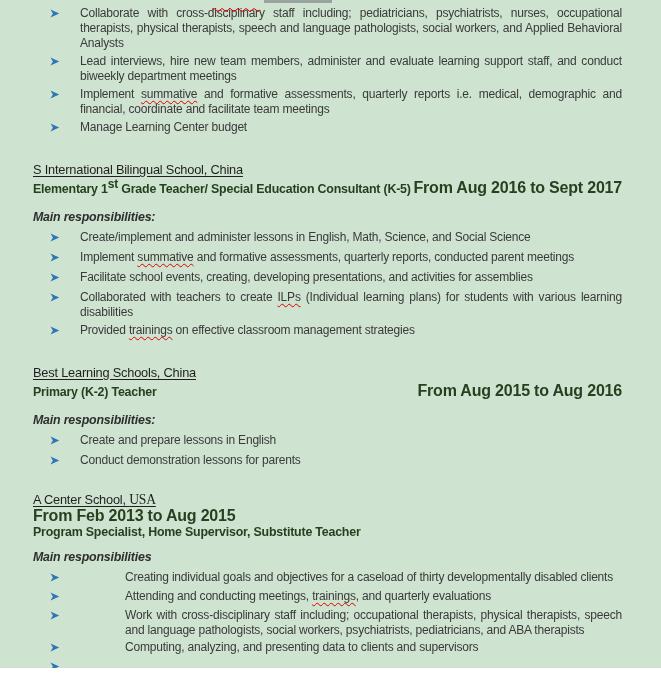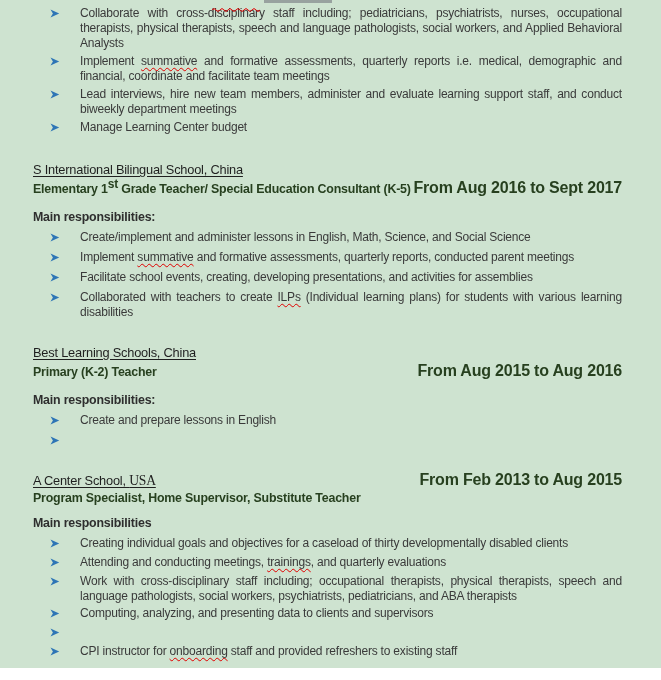--- a/index.html
+++ b/index.html
@@ -34,34 +34,34 @@
   .top-fragment{position:absolute;top:0;left:0;width:661px;height:6px;}
   .top-fragment .squiggle{position:absolute;left:212px;top:1px;}
   .top-fragment .remnant{position:absolute;left:264px;top:0;width:68px;height:3px;background:#8e9796;opacity:.85;}
   
   ul.bullets{list-style:none;margin:0;padding:0 0 0 17px;}
   ul.bullets li{display:flex;align-items:flex-start;margin-bottom:3px;}
   ul.bullets .arrow{flex:0 0 30px;width:30px;color:var(--bullet-blue);padding-top:2px;}
   ul.bullets .btext{flex:1;text-align:justify;}
   
   .sec{margin-top:25px;}
-  .sec-head{display:flex;justify-content:space-between;align-items:baseline;}
+  .sec-head{display:flex;justify-content:space-between;align-items:baseline;flex-direction:column;}
   .company{
     font-size:12.8px;color:var(--heading-text);
     text-decoration:underline;text-underline-offset:2px;
     line-height:16px;
   }
   .serif{font-family:"Liberation Serif",serif;font-size:13.6px;}
   .title-row{display:flex;justify-content:space-between;align-items:baseline;margin-top:2px;}
   .job-title{font-weight:bold;color:var(--accent-green);font-size:12.4px;line-height:15px;}
   .date{font-weight:bold;color:var(--accent-green);font-size:16px;white-space:nowrap;line-height:15px;}
-  .resp{font-weight:bold;color:#2e2e2e;margin:13px 0 5px;font-size:12.4px;}
+  .resp{font-weight:bold;color:#2e2e2e;margin:13px 0 5px;font-size:12.4px;font-style:italic;}
   .sec3{margin-top:22px;}
   .sec3 .resp{margin-top:10px;}
-  .sec3 ul.bullets li{margin-bottom:2px;}
+  .sec3 ul.bullets li{margin-bottom:2px;gap:45px;}
   
   .sq{
     text-decoration:underline;
     text-decoration-style:wavy;
     text-decoration-color:var(--squiggle-red);
     text-decoration-thickness:1px;
     text-underline-offset:2px;
   }
   .sup{font-size:12px;vertical-align:super;line-height:0;}
   .bottom-strip{position:absolute;left:0;bottom:0;width:661px;height:6px;background:var(--page-edge-white);}
@@ -86,27 +86,27 @@
         <li>
           <span class="arrow"><svg width="10" height="11" viewBox="0 0 10 11" aria-hidden="true">
               <path d="M0.5 1.5 L9.2 5.5 L0.5 9.5 L2.9 5.5 Z" fill="currentColor"></path>
             </svg></span>
           <div class="btext"><span>Collaborate with cross-disciplinary staff including; pediatricians, psychiatrists, nurses, occupational therapists, physical therapists, speech and language pathologists, social workers, and Applied Behavioral Analysts</span></div>
         </li>
         <li>
           <span class="arrow"><svg width="10" height="11" viewBox="0 0 10 11" aria-hidden="true">
               <path d="M0.5 1.5 L9.2 5.5 L0.5 9.5 L2.9 5.5 Z" fill="currentColor"></path>
             </svg></span>
+          <div class="btext"><span>Lead interviews, hire new team members, administer and evaluate learning support staff, and conduct biweekly department meetings</span></div>
+        </li>
+        <li>
+          <span class="arrow"><svg width="10" height="11" viewBox="0 0 10 11" aria-hidden="true">
+              <path d="M0.5 1.5 L9.2 5.5 L0.5 9.5 L2.9 5.5 Z" fill="currentColor"></path>
+            </svg></span>
           <div class="btext"><span>Implement </span><span class="sq">summative</span><span> and formative assessments, quarterly reports i.e. medical, demographic and financial, coordinate and facilitate team meetings</span></div>
-        </li>
-        <li>
-          <span class="arrow"><svg width="10" height="11" viewBox="0 0 10 11" aria-hidden="true">
-              <path d="M0.5 1.5 L9.2 5.5 L0.5 9.5 L2.9 5.5 Z" fill="currentColor"></path>
-            </svg></span>
-          <div class="btext"><span>Lead interviews, hire new team members, administer and evaluate learning support staff, and conduct biweekly department meetings</span></div>
         </li>
         <li>
           <span class="arrow"><svg width="10" height="11" viewBox="0 0 10 11" aria-hidden="true">
               <path d="M0.5 1.5 L9.2 5.5 L0.5 9.5 L2.9 5.5 Z" fill="currentColor"></path>
             </svg></span>
           <div class="btext"><span>Manage Learning Center budget</span></div>
         </li>
       </ul>
 
     <div class="sec">
@@ -134,20 +134,26 @@
                 <path d="M0.5 1.5 L9.2 5.5 L0.5 9.5 L2.9 5.5 Z" fill="currentColor"></path>
               </svg></span>
             <div class="btext"><span>Facilitate school events, creating, developing presentations, and activities for assemblies</span></div>
           </li>
           <li>
             <span class="arrow"><svg width="10" height="11" viewBox="0 0 10 11" aria-hidden="true">
                 <path d="M0.5 1.5 L9.2 5.5 L0.5 9.5 L2.9 5.5 Z" fill="currentColor"></path>
               </svg></span>
             <div class="btext"><span>Collaborated with teachers to create </span><span class="sq">ILPs</span><span> (Individual learning plans) for students with various learning disabilities</span></div>
           </li>
+          <li>
+            <span class="arrow"><svg width="10" height="11" viewBox="0 0 10 11" aria-hidden="true">
+                <path d="M0.5 1.5 L9.2 5.5 L0.5 9.5 L2.9 5.5 Z" fill="currentColor"></path>
+              </svg></span>
+            <div class="btext"><span>Provided </span><span class="sq">trainings</span><span> on effective classroom management strategies</span></div>
+          </li>
         </ul>
     </div>
 
     <div class="sec">
       <div class="company"><span>Best Learning Schools, China</span></div>
       <div class="title-row">
         <span class="job-title"><span>Primary (K-2) Teacher</span></span>
         <span class="date">From Aug 2015 to Aug 2016</span>
       </div>
       <div class="resp">Main responsibilities:</div>
@@ -155,20 +161,21 @@
           <li>
             <span class="arrow"><svg width="10" height="11" viewBox="0 0 10 11" aria-hidden="true">
                 <path d="M0.5 1.5 L9.2 5.5 L0.5 9.5 L2.9 5.5 Z" fill="currentColor"></path>
               </svg></span>
             <div class="btext"><span>Create and prepare lessons in English</span></div>
           </li>
           <li>
             <span class="arrow"><svg width="10" height="11" viewBox="0 0 10 11" aria-hidden="true">
                 <path d="M0.5 1.5 L9.2 5.5 L0.5 9.5 L2.9 5.5 Z" fill="currentColor"></path>
               </svg></span>
+            <div class="btext"><span>Conduct demonstration lessons for parents</span></div>
           </li>
         </ul>
     </div>
 
     <div class="sec sec3">
       <div class="sec-head">
         <span class="company"><span>A Center School, </span><span class="serif">USA</span></span>
         <span class="date">From Feb 2013 to Aug 2015</span>
       </div>
       <div class="title-row">

